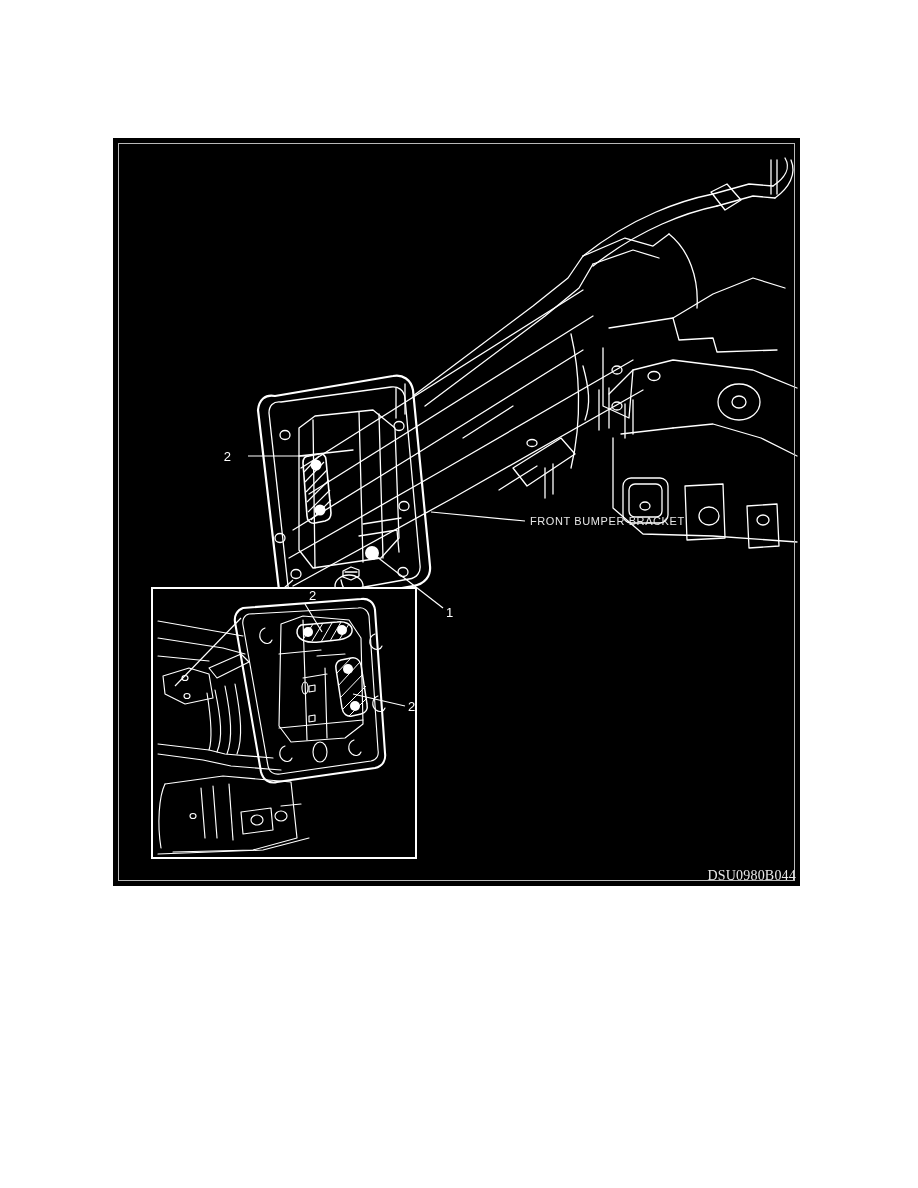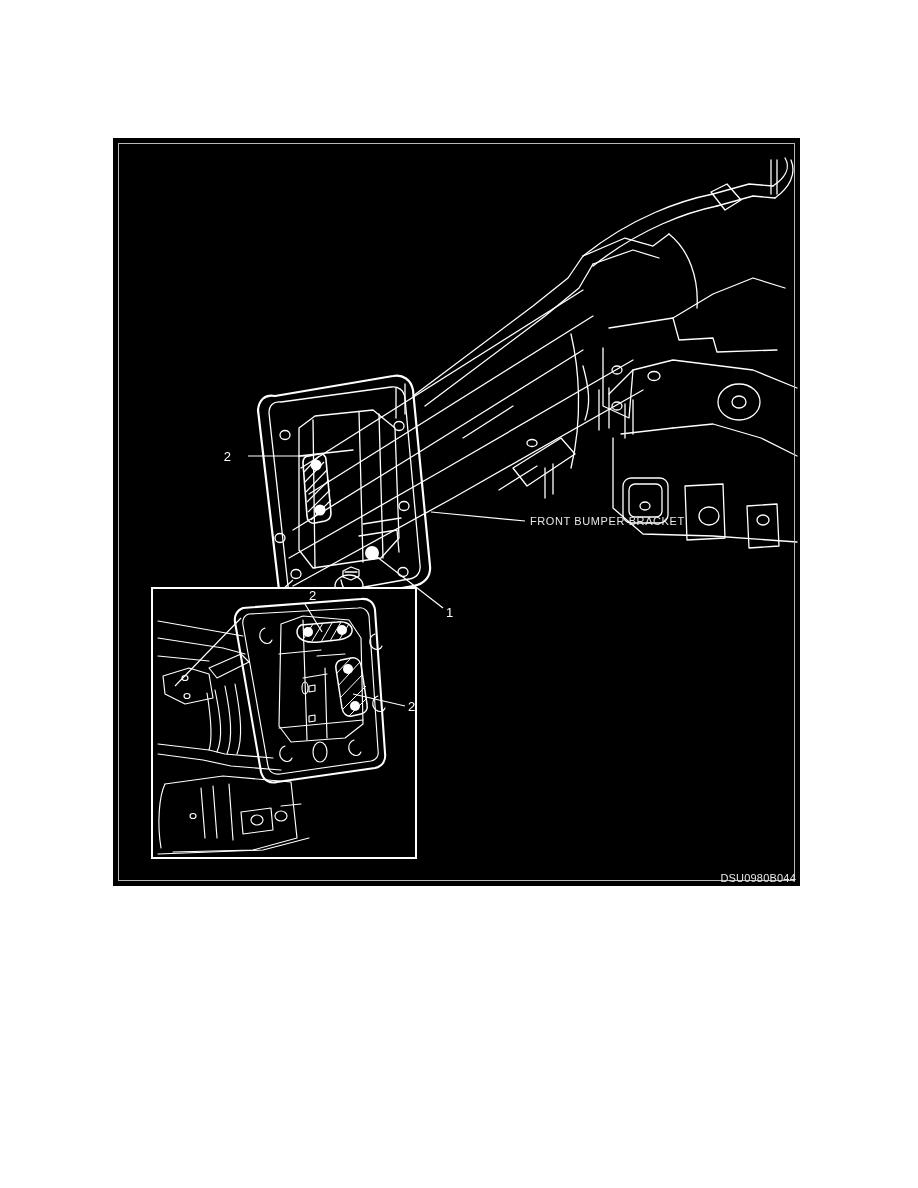--- a/index.html
+++ b/index.html
@@ -46,22 +46,22 @@
     left: 0; top: 0;
     width: 687px;
     height: 748px;
     display: block;
   }
   .part-code {
     position: absolute;
     right: 4px;
     bottom: 2px;
     color: #e8e8e8;
-    font-family: Liberation Sans, sans-serif;
-    font-size: 11px;
+    font-family: Liberation Serif, serif;
+    font-size: 14px;
     letter-spacing: 0.2px;
     white-space: nowrap;
   }
   text.callout {
     font-family: "Liberation Sans", sans-serif;
     font-size: 13px;
     fill: #ffffff;
   }
   text.part-label {
     font-family: "Liberation Sans", sans-serif;

